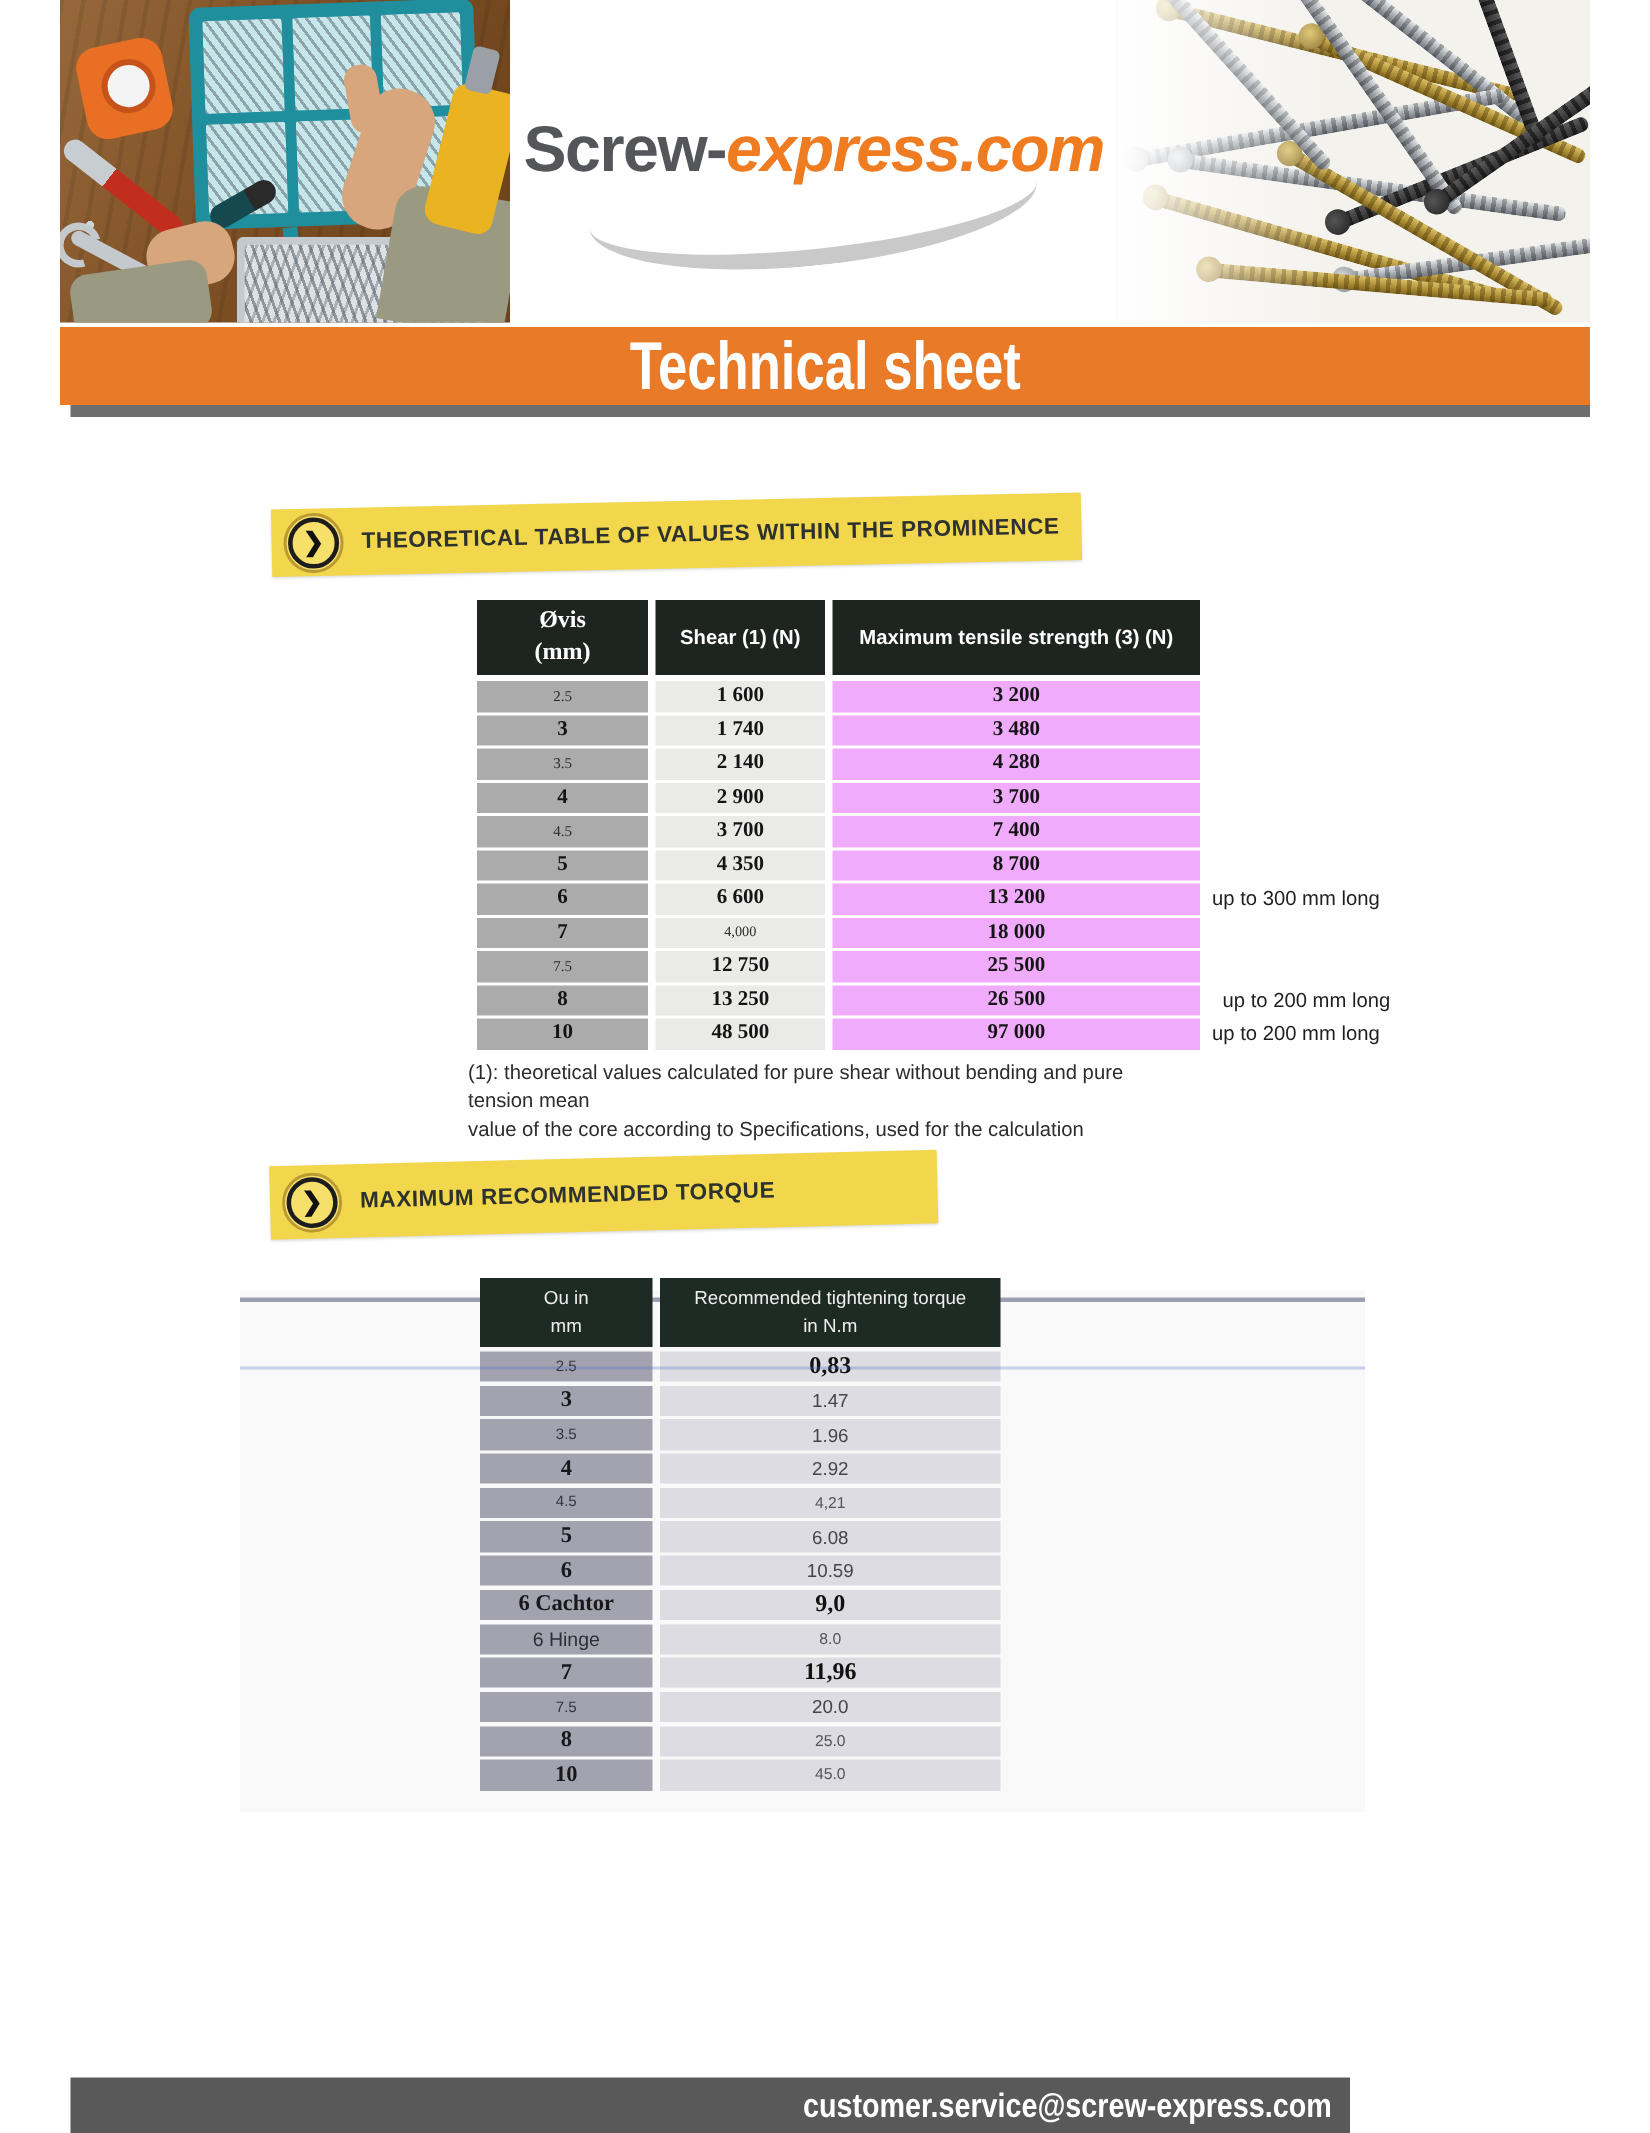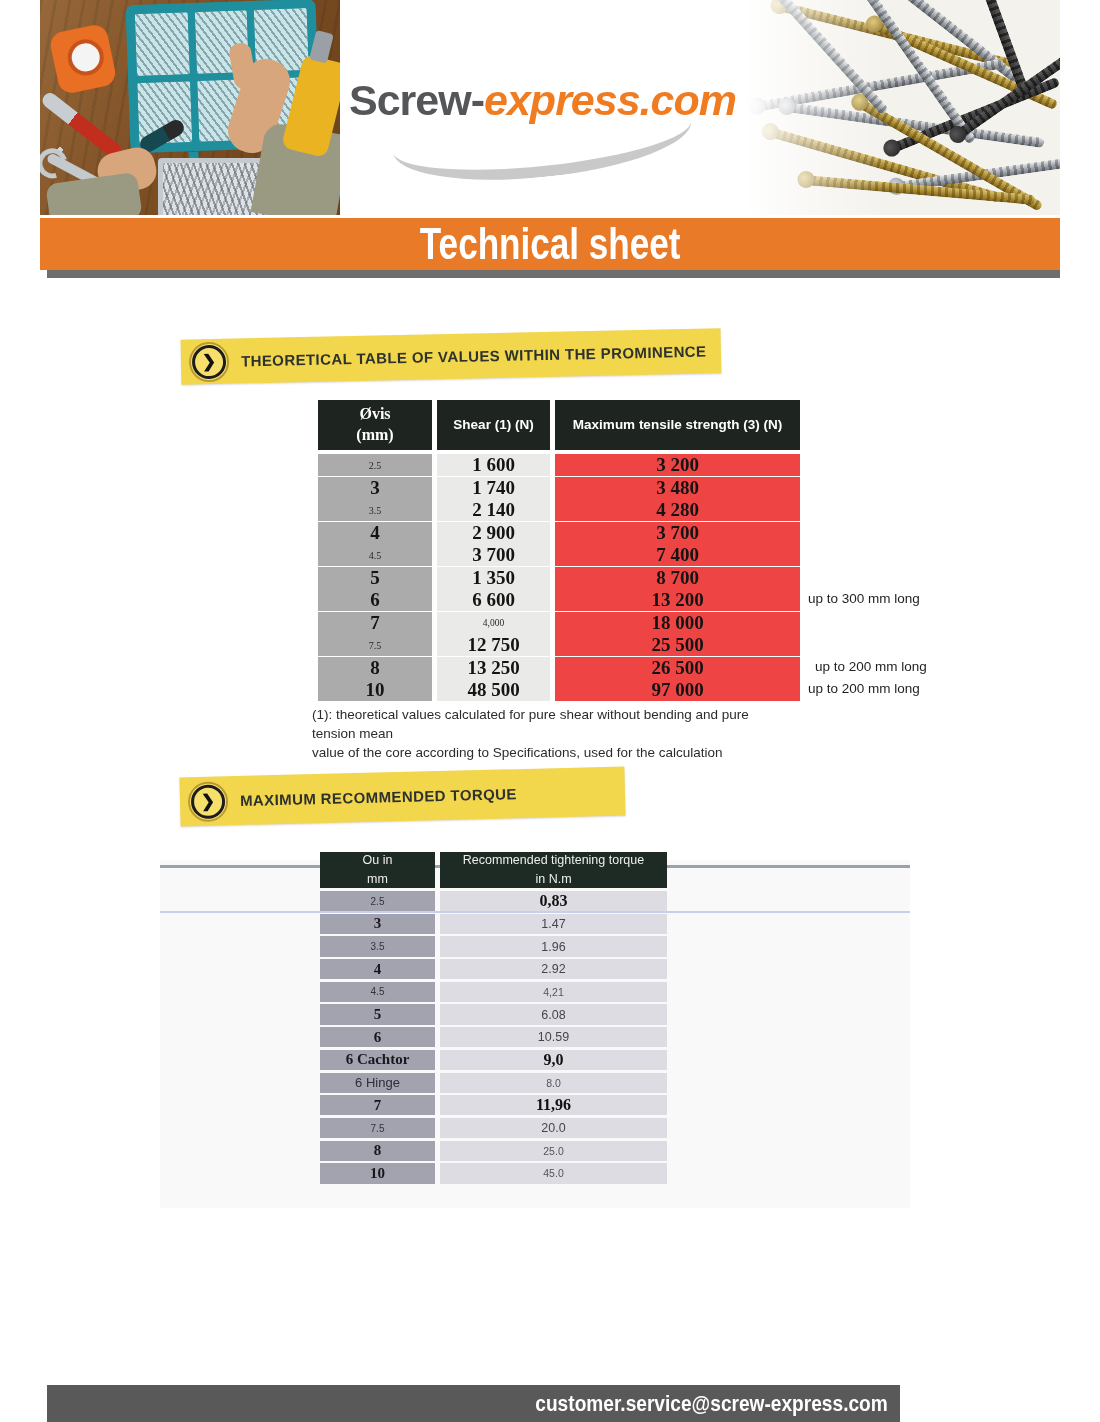--- a/index.html
+++ b/index.html
@@ -104,37 +104,37 @@
   
   .t1{position:absolute;left:318px;top:400px;width:482px;border-radius:21px;}
   .t1-head{display:grid;grid-template-columns:114px 113px 245px;column-gap:5px;}
   .t1-head .hcell{background:var(--hdr-dark);color:#fff;height:50px;display:flex;flex-direction:column;
       align-items:center;justify-content:center;text-align:center;}
   .hcell .serif{font-family:"Liberation Serif",serif;font-size:16px;font-weight:700;line-height:1.3;}
   .hcell .sans{font-size:13.5px;font-weight:600;line-height:1.3;}
   .t1-rows{margin-top:4px;display:grid;row-gap:2px;}
   .t1-row{display:grid;grid-template-columns:114px 113px 245px;column-gap:5px;height:20.5px;}
   .cell{display:flex;align-items:center;justify-content:center;
-        font-family:"Liberation Serif",serif;font-weight:700;font-size:19px;color:#141414;}
+        font-family:"Liberation Serif",serif;font-weight:700;font-size:14px;color:#141414;}
   .c-dia{background:#ababab;}
   .c-shear{background:#eaeae8;}
-  .c-tens{background:#ef4444;}
+  .c-tens{background:#f0abfc;}
   .dia-small{font-size:10px;font-weight:400;color:#2a2a2a;}
   .val-small{font-size:9.5px;font-weight:400;color:#2a2a2a;}
   .t1-note{position:absolute;left:490px;white-space:nowrap;font-size:13.5px;color:#1f1f1f;
         font-family:"Liberation Sans",sans-serif;font-weight:400;}
   .footnote{position:absolute;left:312px;top:706px;width:450px;font-size:13.5px;color:#2c2c2c;line-height:1.4;}
 
   
   .scan-wash{position:absolute;left:160px;top:860px;width:750px;height:348px;background:rgba(60,60,70,.03);}
   .rule{position:absolute;left:160px;top:865px;width:750px;height:3px;background:#9aa0b2;z-index:1;}
   .rule2{position:absolute;left:160px;top:911px;width:750px;height:2px;background:rgba(90,110,200,.30);z-index:4;}
   .t2{position:absolute;left:320px;top:852px;width:347px;z-index:2;}
   .t2-head{display:grid;grid-template-columns:115px 227px;column-gap:5px;}
-  .t2-head .hcell2{background:var(--hdr-dark2);color:#eee;height:36px;display:flex;flex-direction:column;
+  .t2-head .hcell2{background:var(--hdr-dark2);color:#eee;height:46px;display:flex;flex-direction:column;
       align-items:center;justify-content:center;font-size:12.5px;line-height:1.55;text-align:center;}
   .t2-rows{margin-top:3px;display:grid;row-gap:2.4px;}
   .t2-row{display:grid;grid-template-columns:115px 227px;column-gap:5px;height:20.3px;}
   .c2{display:flex;align-items:center;justify-content:center;}
   .c2-dia{background:#a3a3af;font-family:"Liberation Serif",serif;font-weight:700;font-size:15px;color:#17171c;}
   .c2-val{background:#dcdce2;}
   .c2-dia.dia-small{font-family:"Liberation Sans",sans-serif;font-size:10px;font-weight:400;color:#33333a;}
   .c2-dia.dia-plain{font-family:"Liberation Sans",sans-serif;font-weight:400;font-size:13px;color:#2e2e34;text-align:right;}
   .v-bold{font-family:"Liberation Serif",serif;font-weight:700;font-size:16px;color:#111;}
   .v-medium{font-size:12.5px;color:#45454c;}
@@ -248,21 +248,21 @@
           <div class="cell c-shear">2 900</div>
           <div class="cell c-tens">3 700</div>
         </div>
         <div class="t1-row">
           <div class="cell c-dia dia-small">4.5</div>
           <div class="cell c-shear">3 700</div>
           <div class="cell c-tens">7 400</div>
         </div>
         <div class="t1-row">
           <div class="cell c-dia">5</div>
-          <div class="cell c-shear">1 350</div>
+          <div class="cell c-shear">4 350</div>
           <div class="cell c-tens">8 700</div>
         </div>
         <div class="t1-row">
           <div class="cell c-dia">6</div>
           <div class="cell c-shear">6 600</div>
           <div class="cell c-tens">13 200</div>
         </div>
         <div class="t1-row">
           <div class="cell c-dia">7</div>
           <div class="cell c-shear val-small">4,000</div>

